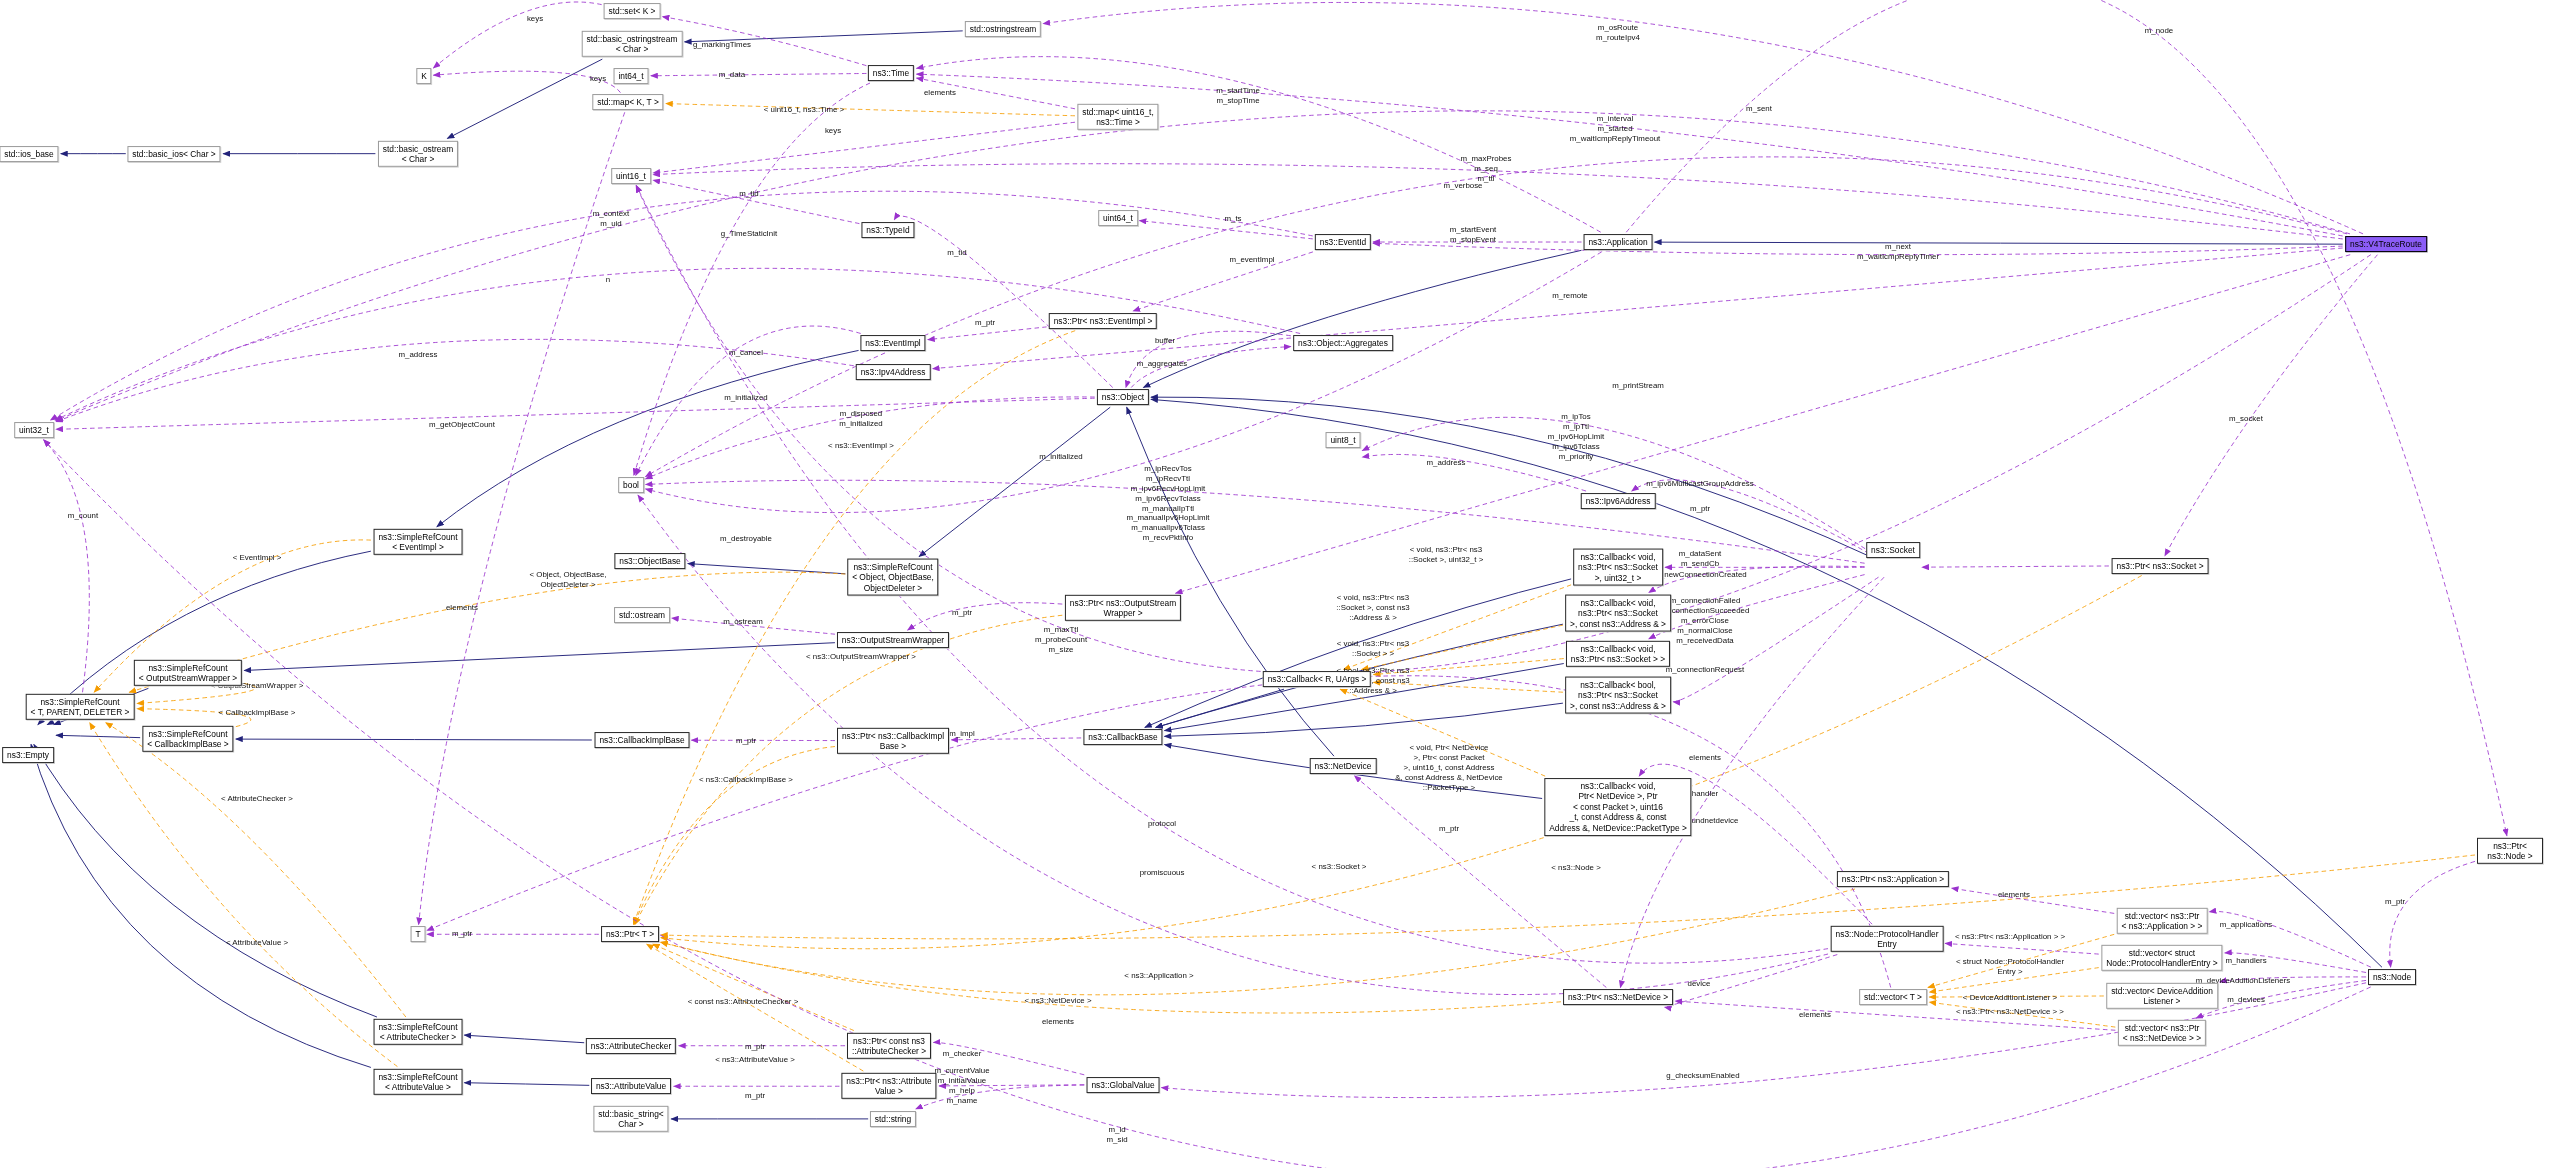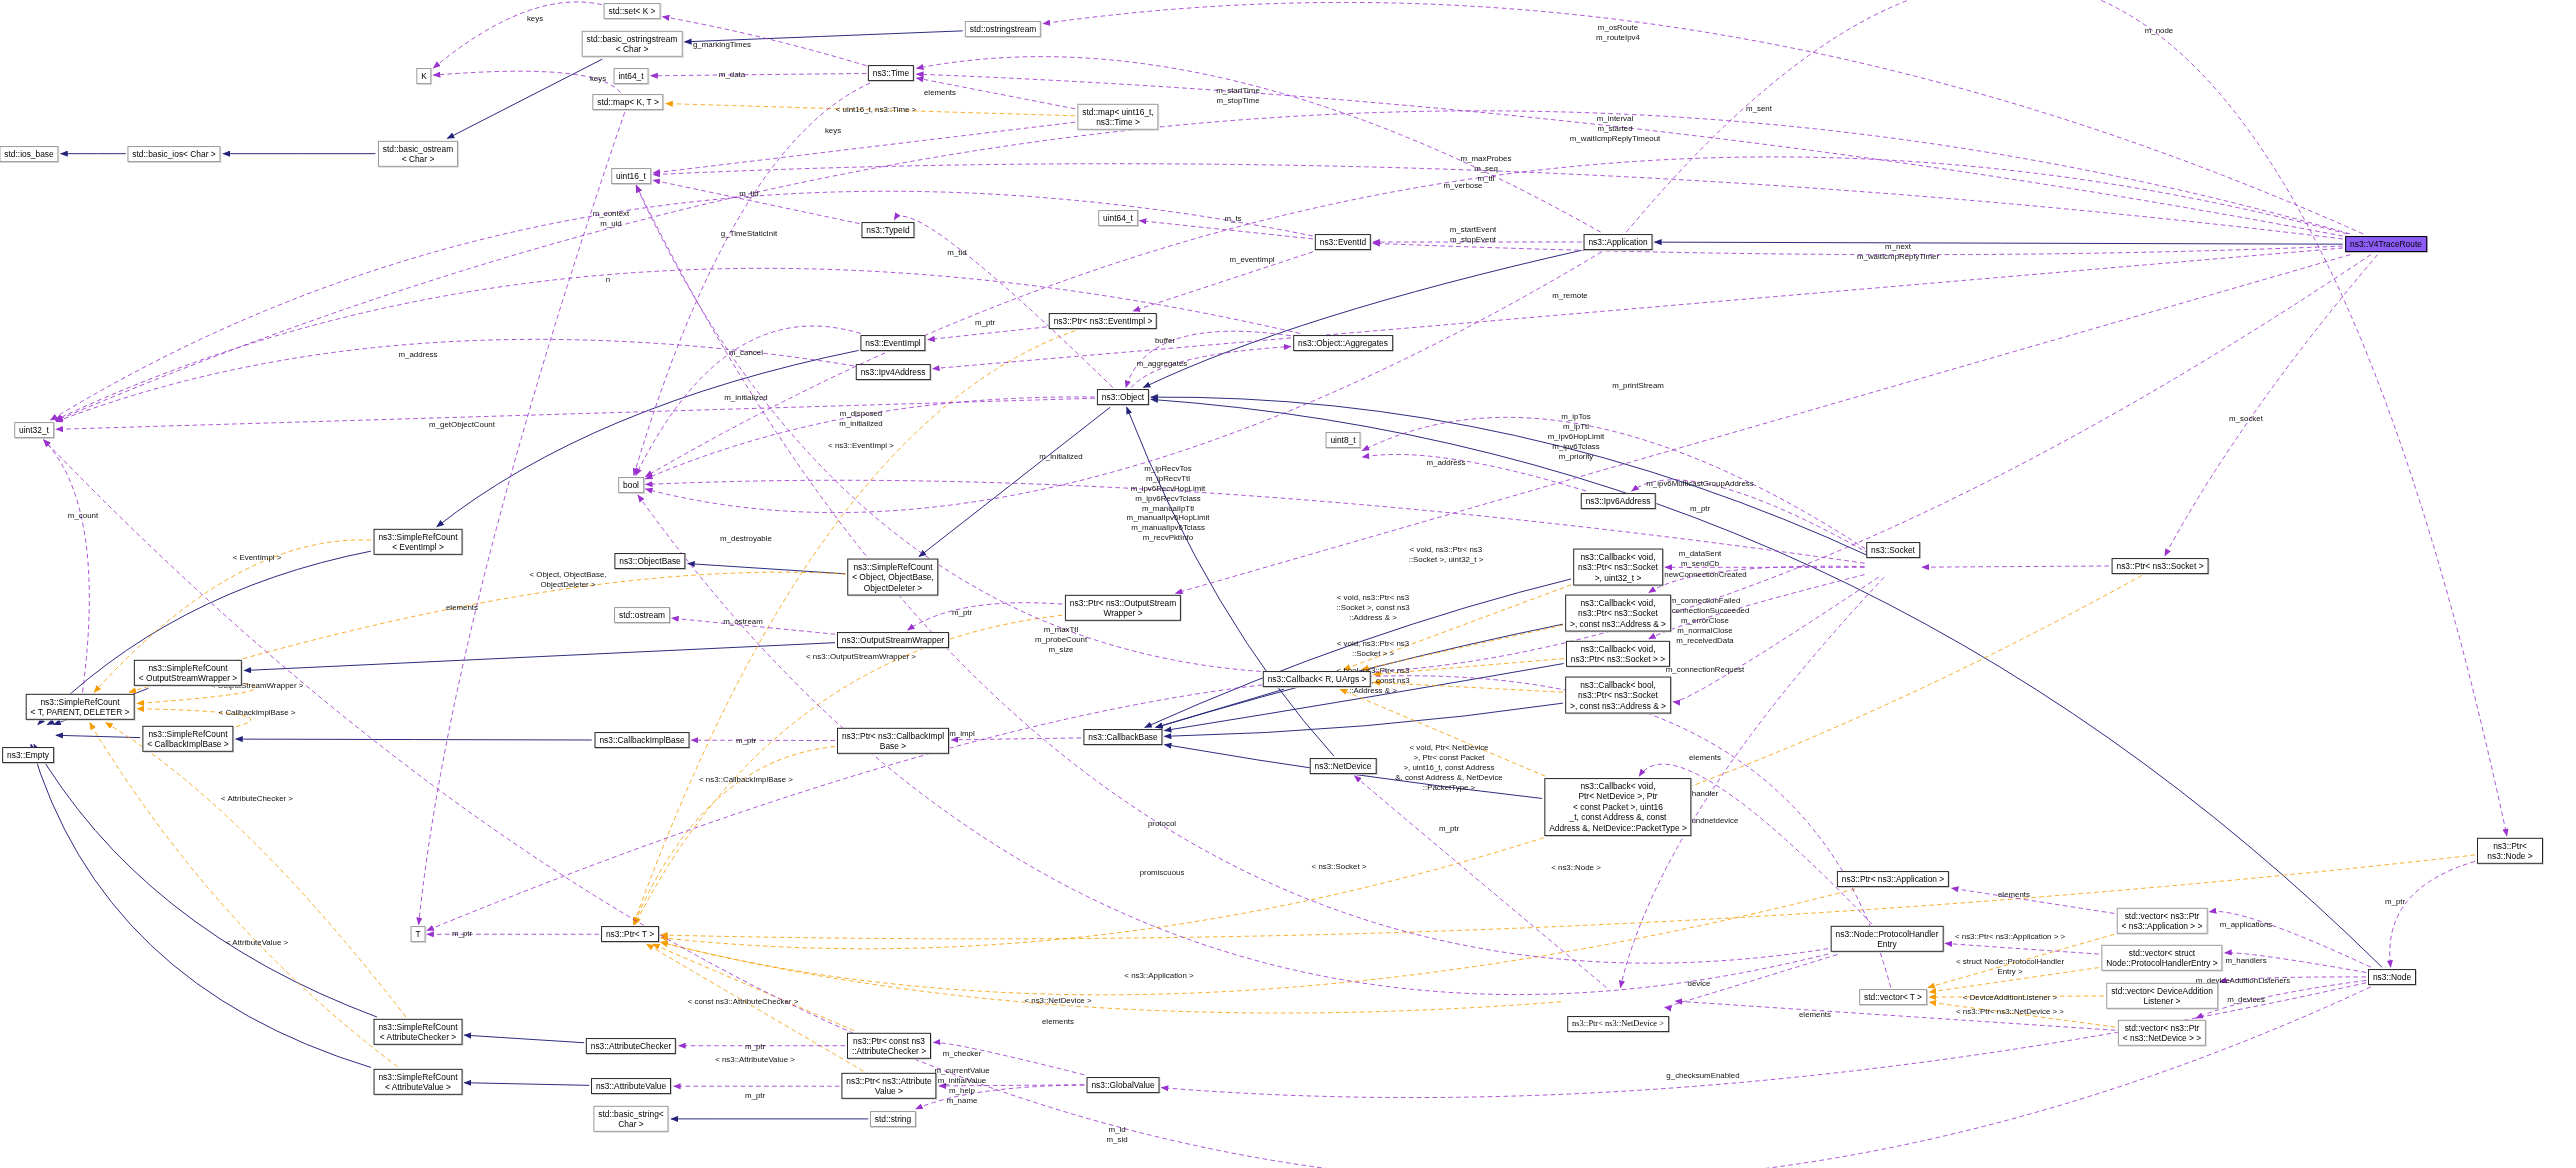--- a/index.html
+++ b/index.html
@@ -246,37 +246,37 @@
     <div class="node std" style="left: 631px; top: 1119px;">std::basic_string&lt;
 Char &gt;</div>
     <div class="node ns3" style="left: 889px; top: 1046px;">ns3::Ptr&lt; const ns3
 ::AttributeChecker &gt;</div>
     <div class="node ns3" style="left: 889px; top: 1086px;">ns3::Ptr&lt; ns3::Attribute
 Value &gt;</div>
     <div class="node std" style="left: 893px; top: 1119px;">std::string</div>
     <div class="node ns3" style="left: 1123px; top: 1085px;">ns3::GlobalValue</div>
     <div class="node ns3" style="left: 1887px; top: 939px;">ns3::Node::ProtocolHandler
 Entry</div>
-    <div class="node ns3" style="left: 1618px; top: 1024px; font-family: Liberation Serif, serif;">ns3::Ptr&lt; ns3::NetDevice &gt;</div>
+    <div class="node ns3" style="left: 1618px; top: 997px;">ns3::Ptr&lt; ns3::NetDevice &gt;</div>
     <div class="node std" style="left: 1893px; top: 997px;">std::vector&lt; T &gt;</div>
     <div class="node std" style="left: 2162px; top: 921px;">std::vector&lt; ns3::Ptr
 &lt; ns3::Application &gt; &gt;</div>
     <div class="node std" style="left: 2162px; top: 958px;">std::vector&lt; struct
 Node::ProtocolHandlerEntry &gt;</div>
     <div class="node std" style="left: 2162px; top: 996px;">std::vector&lt; DeviceAddition
 Listener &gt;</div>
     <div class="node std" style="left: 2162px; top: 1033px;">std::vector&lt; ns3::Ptr
 &lt; ns3::NetDevice &gt; &gt;</div>
     <div class="node ns3" style="left: 2392px; top: 977px;">ns3::Node</div>
     <div class="edge-label" style="left: 535px; top: 18.6px;">keys</div>
     <div class="edge-label" style="left: 598px; top: 79px;">keys</div>
     <div class="edge-label" style="left: 722px; top: 45px;">g_markingTimes</div>
     <div class="edge-label" style="left: 732px; top: 75px;">m_data</div>
     <div class="edge-label" style="left: 940px; top: 93px;">elements</div>
-    <div class="edge-label" style="left: 876px; top: 110px; text-align: right;">&lt; uint16_t, ns3::Time &gt;</div>
+    <div class="edge-label" style="left: 804px; top: 110px; text-align: right;">&lt; uint16_t, ns3::Time &gt;</div>
     <div class="edge-label" style="left: 833px; top: 131px;">keys</div>
     <div class="edge-label" style="left: 1238px; top: 96px;">m_startTime
 m_stopTime</div>
     <div class="edge-label" style="left: 1618px; top: 33px;">m_osRoute
 m_routeIpv4</div>
     <div class="edge-label" style="left: 2159px; top: 31px;">m_node</div>
     <div class="edge-label" style="left: 1615px; top: 129px;">m_interval
 m_started
 m_waitIcmpReplyTimeout</div>
     <div class="edge-label" style="left: 1759px; top: 109px;">m_sent</div>

